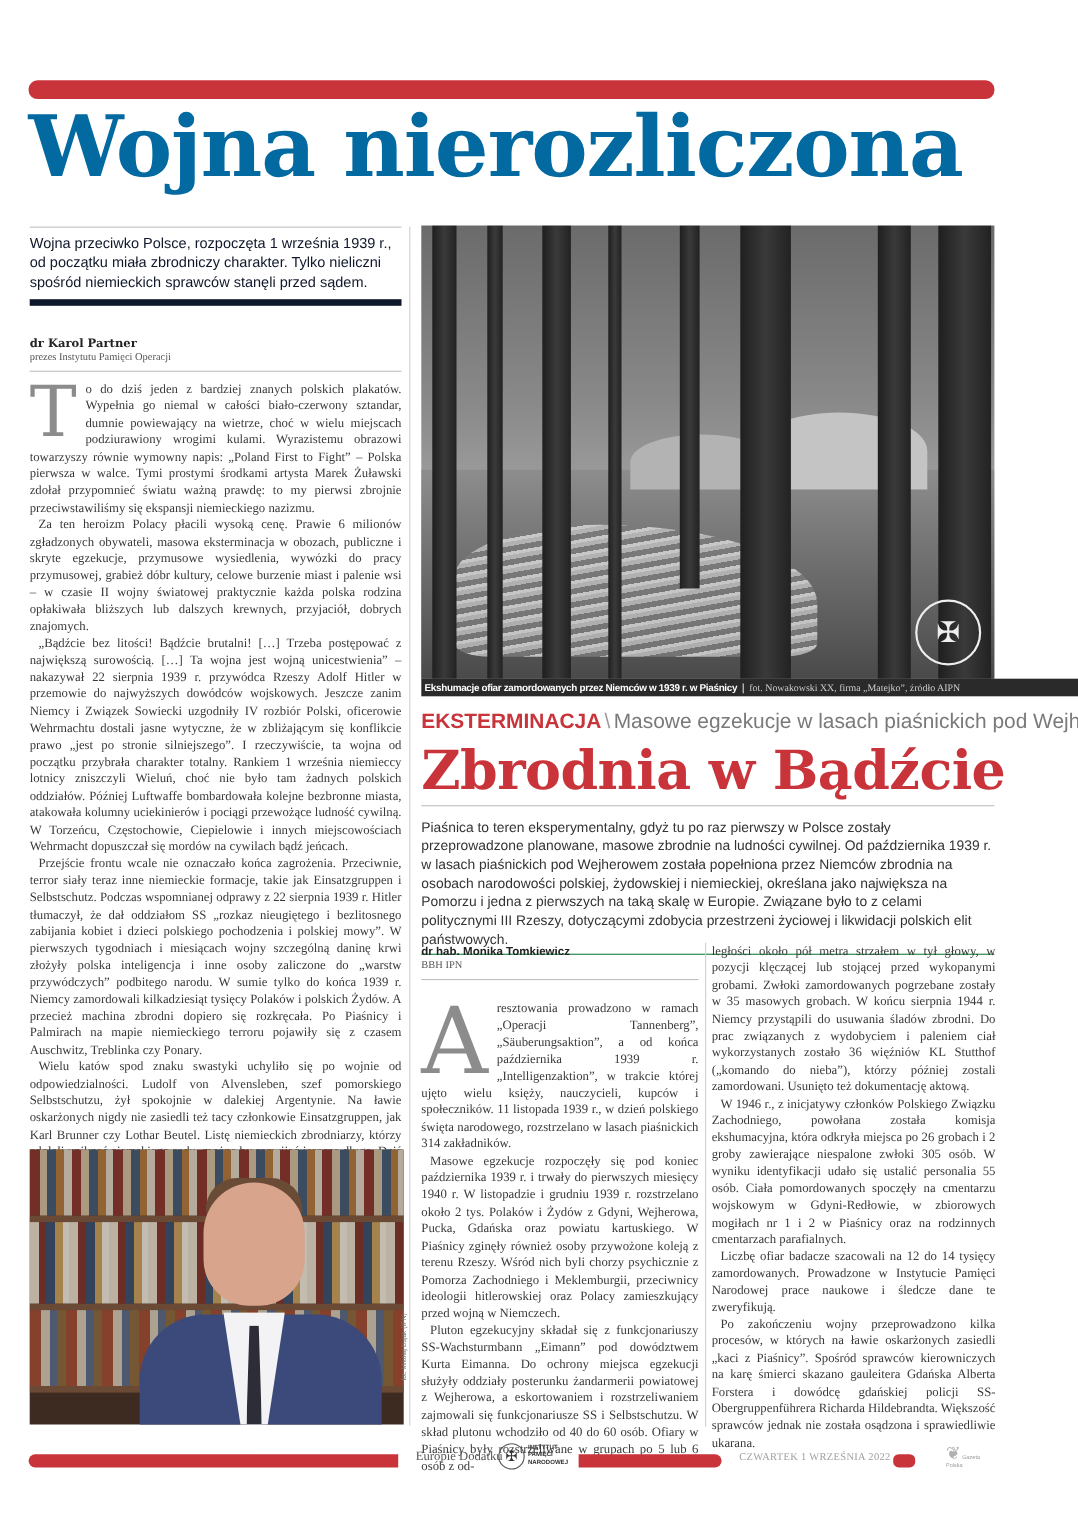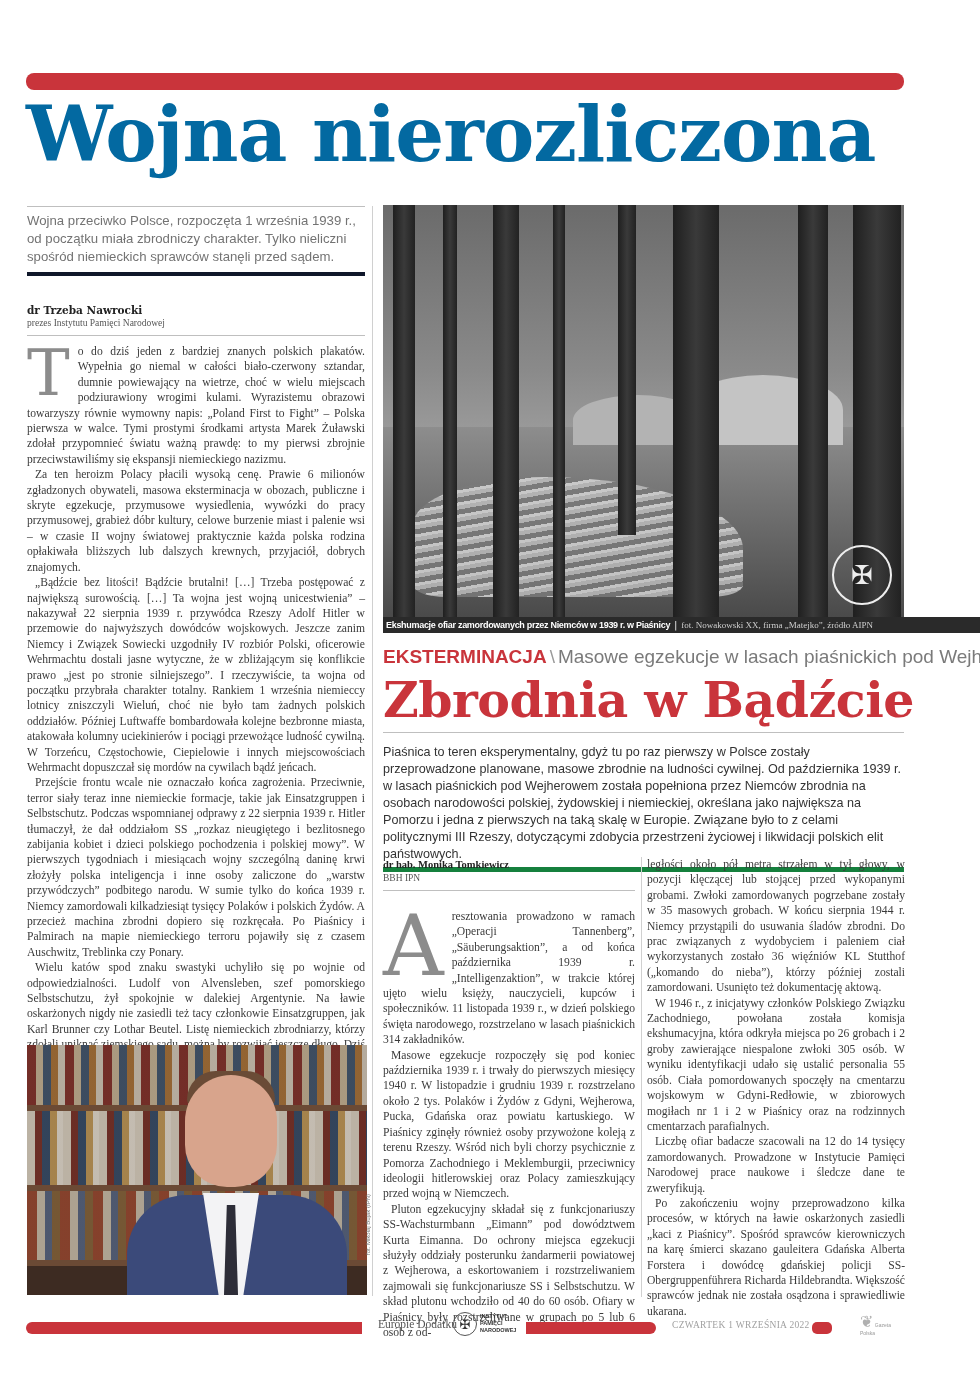--- a/index.html
+++ b/index.html
@@ -4,21 +4,21 @@
 <style>
   * { box-sizing: border-box; margin: 0; padding: 0; }
   html, body { width: 980px; height: 1400px; background: #ffffff; overflow: hidden; }
   body { position: relative; font-family: "DejaVu Serif", serif; color: #3a3a3a; }
 
   .top-bar { position: absolute; left: 26px; top: 73px; width: 878px; height: 17px; background: #c9343b; border-radius: 8px; }
   .main-title { position: absolute; left: 26px; top: 96px; width: 900px; font-family: "DejaVu Serif", serif; font-weight: bold; font-size: 77px; letter-spacing: -1px; color: #0369a1; line-height: 1; white-space: nowrap; }
 
   
   .col-left { position: absolute; left: 27px; top: 206px; width: 338px; }
-  .lead { border-top: 1px solid #bfbfbf; border-bottom: 4px solid #0f172a; padding: 5px 0 6px; font-family: "Liberation Sans", sans-serif; font-size: 13.2px; line-height: 18px; color: #737373; }
+  .lead { border-top: 1px solid #bfbfbf; border-bottom: 6px solid #0f172a; padding: 5px 0 6px; font-family: "Liberation Sans", sans-serif; font-size: 13.2px; line-height: 18px; color: #0f172a; }
   .byline { margin-top: 27px; padding-bottom: 6px; border-bottom: 1px solid #bfbfbf; }
   .byline .author { font-family: "DejaVu Serif", serif; font-weight: bold; font-size: 10.5px; color: #222; line-height: 14px; }
   .byline .role { font-family: "Liberation Serif", serif; font-size: 9.5px; color: #555; line-height: 12px; }
   .body-text { font-family: "Liberation Serif", serif; font-size: 11.6px; line-height: 15.4px; color: #3a3a3a; text-align: justify; hyphens: manual; }
   .body-text p { text-indent: 8px; }
   .body-text p.first { text-indent: 0; }
   .dropcap { float: left; font-family: "DejaVu Serif", serif; font-size: 64px; line-height: 56px; color: #8c8c8c; margin: 1px 8px 0 0; }
   .col-left .body-text { margin-top: 8px; }
 
   .portrait { position: absolute; left: 27px; top: 1045px; width: 340px; height: 250px; overflow: hidden; background: #3d2b22; }
@@ -43,24 +43,24 @@
   .caption-bar .cap-main { font-family: "Liberation Sans", sans-serif; font-weight: bold; letter-spacing: -.3px; }
   .caption-bar .cap-sep { margin: 0 4px; }
   .caption-bar .cap-credit { font-family: "Liberation Serif", serif; color: #cfcfcf; }
 
   .kicker { position: absolute; left: 383px; top: 646px; font-family: "Liberation Sans", sans-serif; font-size: 19px; white-space: nowrap; }
   .kicker .kw { color: #c9343b; font-weight: bold; }
   .kicker .slash { color: #999; margin: 0 3px; }
   .kicker .kd { color: #7a7a7a; }
 
   .sub-title { position: absolute; left: 383px; top: 672px; width: 521px; font-family: "DejaVu Serif", serif; font-weight: bold; font-size: 49px; color: #c9343b; letter-spacing: -.5px; line-height: 56px; white-space: nowrap; border-bottom: 1px solid #bfbfbf; padding-bottom: 4px; }
-  .lead2 { position: absolute; left: 383px; top: 742px; width: 521px; font-family: "Liberation Sans", sans-serif; font-size: 12.6px; line-height: 17px; color: #333; padding: 2px 0 4px; border-bottom: 5px solid #15803d; }
+  .lead2 { position: absolute; left: 383px; top: 742px; width: 521px; font-family: "Liberation Sans", sans-serif; font-size: 12.6px; line-height: 17px; color: #333; padding: 2px 0 4px; border-bottom: 1px solid #15803d; }
 
   .byline2 { position: absolute; left: 383px; top: 858px; width: 252px; padding-bottom: 6px; border-bottom: 1px solid #bfbfbf; }
-  .byline2 .author { font-family: Liberation Serif, serif; font-weight: bold; font-size: 10.5px; color: #222; line-height: 14px; }
+  .byline2 .author { font-family: Liberation Sans, sans-serif; font-weight: bold; font-size: 10.5px; color: #222; line-height: 14px; }
   .byline2 .role { font-family: "Liberation Serif", serif; font-size: 9.5px; color: #555; line-height: 12px; }
 
   .col-r1 { position: absolute; left: 383px; top: 909px; width: 252px; }
   .col-r1 .dropcap { font-size: 84px; line-height: 70px; margin-top: 2px; }
   .col-r2 { position: absolute; left: 647px; top: 857px; width: 258px; }
   .col-divider-2 { position: absolute; left: 641px; top: 857px; width: 1px; height: 440px; background: #d0d0d0; }
 
   
   .footer { position: absolute; left: 0; top: 1312px; width: 980px; height: 30px; }
   .f-bar { position: absolute; top: 10px; height: 12px; background: #c9343b; }
@@ -73,22 +73,22 @@
 </style>
 </head>
 <body>
 
 <div class="top-bar"></div>
 <h1 class="main-title">Wojna nierozliczona</h1>
 
 <div class="col-left">
   <p class="lead">Wojna przeciwko Polsce, rozpoczęta 1 września 1939 r., od początku miała zbrodniczy charakter. Tylko nieliczni spośród niemieckich sprawców stanęli przed sądem.</p>
   <div class="byline">
-    <div class="author">dr Trzeba Nawrocki</div>
-    <div class="role">prezes Instytutu Pamięci Narodowej</div>
+    <div class="author">dr Karol Partner</div>
+    <div class="role">prezes Instytutu Pamięci Operacji</div>
   </div>
   <div class="body-text">
     <p class="first"><span class="dropcap">T</span><span>o do dziś jeden z bardziej znanych polskich plakatów. Wypełnia go niemal w całości biało-czerwony sztandar, dumnie powiewający na wietrze, choć w wielu miejscach podziurawiony wrogimi kulami. Wyrazistemu obrazowi towarzyszy równie wymowny napis: „Poland First to Fight” – Polska pierwsza w walce. Tymi prostymi środkami artysta Marek Żuławski zdołał przypomnieć światu ważną prawdę: to my pierwsi zbrojnie przeciwstawiliśmy się ekspansji niemieckiego nazizmu.</span></p>
     <p>Za ten heroizm Polacy płacili wysoką cenę. Prawie 6 milionów zgładzonych obywateli, masowa eksterminacja w obozach, publiczne i skryte egzekucje, przymusowe wysiedlenia, wywózki do pracy przymusowej, grabież dóbr kultury, celowe burzenie miast i palenie wsi – w czasie II wojny światowej praktycznie każda polska rodzina opłakiwała bliższych lub dalszych krewnych, przyjaciół, dobrych znajomych.</p>
     <p>„Bądźcie bez litości! Bądźcie brutalni! […] Trzeba postępować z największą surowością. […] Ta wojna jest wojną unicestwienia” – nakazywał 22 sierpnia 1939 r. przywódca Rzeszy Adolf Hitler w przemowie do najwyższych dowódców wojskowych. Jeszcze zanim Niemcy i Związek Sowiecki uzgodniły IV rozbiór Polski, oficerowie Wehrmachtu dostali jasne wytyczne, że w zbliżającym się konflikcie prawo „jest po stronie silniejszego”. I rzeczywiście, ta wojna od początku przybrała charakter totalny. Rankiem 1 września niemieccy lotnicy zniszczyli Wieluń, choć nie było tam żadnych polskich oddziałów. Później Luftwaffe bombardowała kolejne bezbronne miasta, atakowała kolumny uciekinierów i pociągi przewożące ludność cywilną. W Torzeńcu, Częstochowie, Ciepielowie i innych miejscowościach Wehrmacht dopuszczał się mordów na cywilach bądź jeńcach.</p>
     <p>Przejście frontu wcale nie oznaczało końca zagrożenia. Przeciwnie, terror siały teraz inne niemieckie formacje, takie jak Einsatzgruppen i Selbstschutz. Podczas wspomnianej odprawy z 22 sierpnia 1939 r. Hitler tłumaczył, że dał oddziałom SS „rozkaz nieugiętego i bezlitosnego zabijania kobiet i dzieci polskiego pochodzenia i polskiej mowy”. W pierwszych tygodniach i miesiącach wojny szczególną daninę krwi złożyły polska inteligencja i inne osoby zaliczone do „warstw przywódczych” podbitego narodu. W sumie tylko do końca 1939 r. Niemcy zamordowali kilkadziesiąt tysięcy Polaków i polskich Żydów. A przecież machina zbrodni dopiero się rozkręcała. Po Piaśnicy i Palmirach na mapie niemieckiego terroru pojawiły się z czasem Auschwitz, Treblinka czy Ponary.</p>
     <p>Wielu katów spod znaku swastyki uchyliło się po wojnie od odpowiedzialności. Ludolf von Alvensleben, szef pomorskiego Selbstschutzu, żył spokojnie w dalekiej Argentynie. Na ławie oskarżonych nigdy nie zasiedli też tacy członkowie Einsatzgruppen, jak Karl Brunner czy Lothar Beutel. Listę niemieckich zbrodniarzy, którzy zdołali uniknąć ziemskiego sądu, można by rozwijać jeszcze długo. Dziś elementarna potrzeba sprawiedliwości nakazuje solidnie udokumentować ich haniebne czyny i oddać hołd ofiarom.</p>
   </div>
 </div>
 

